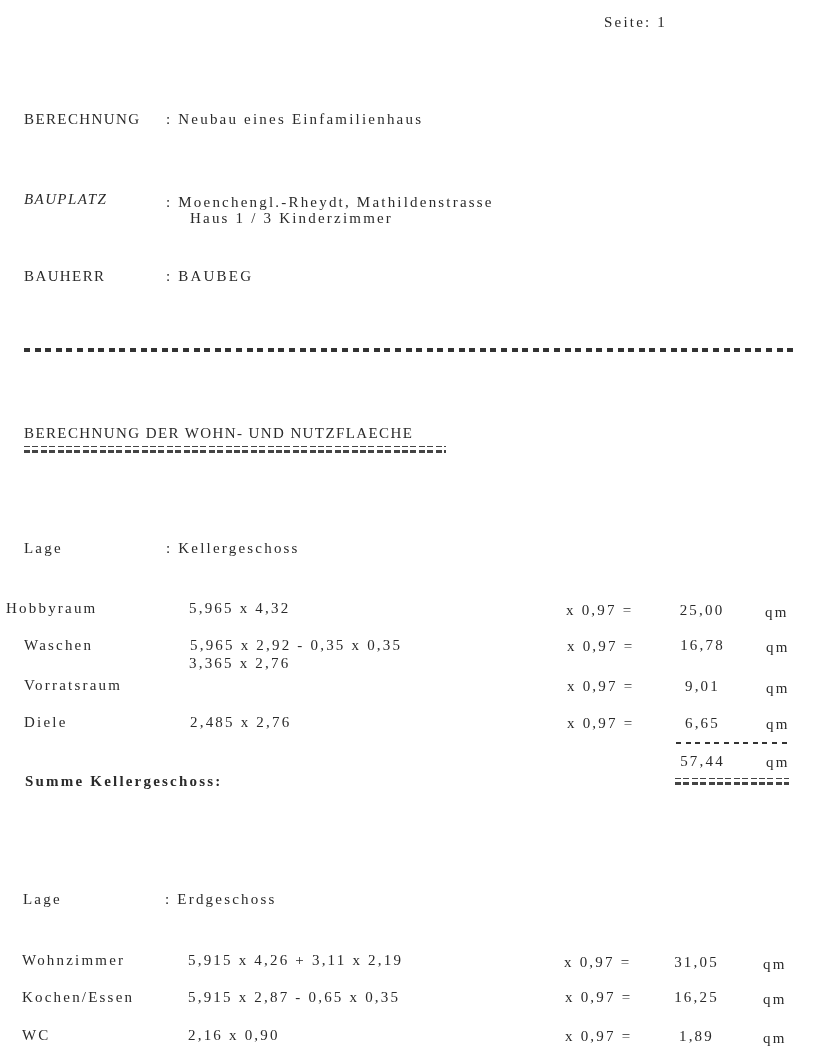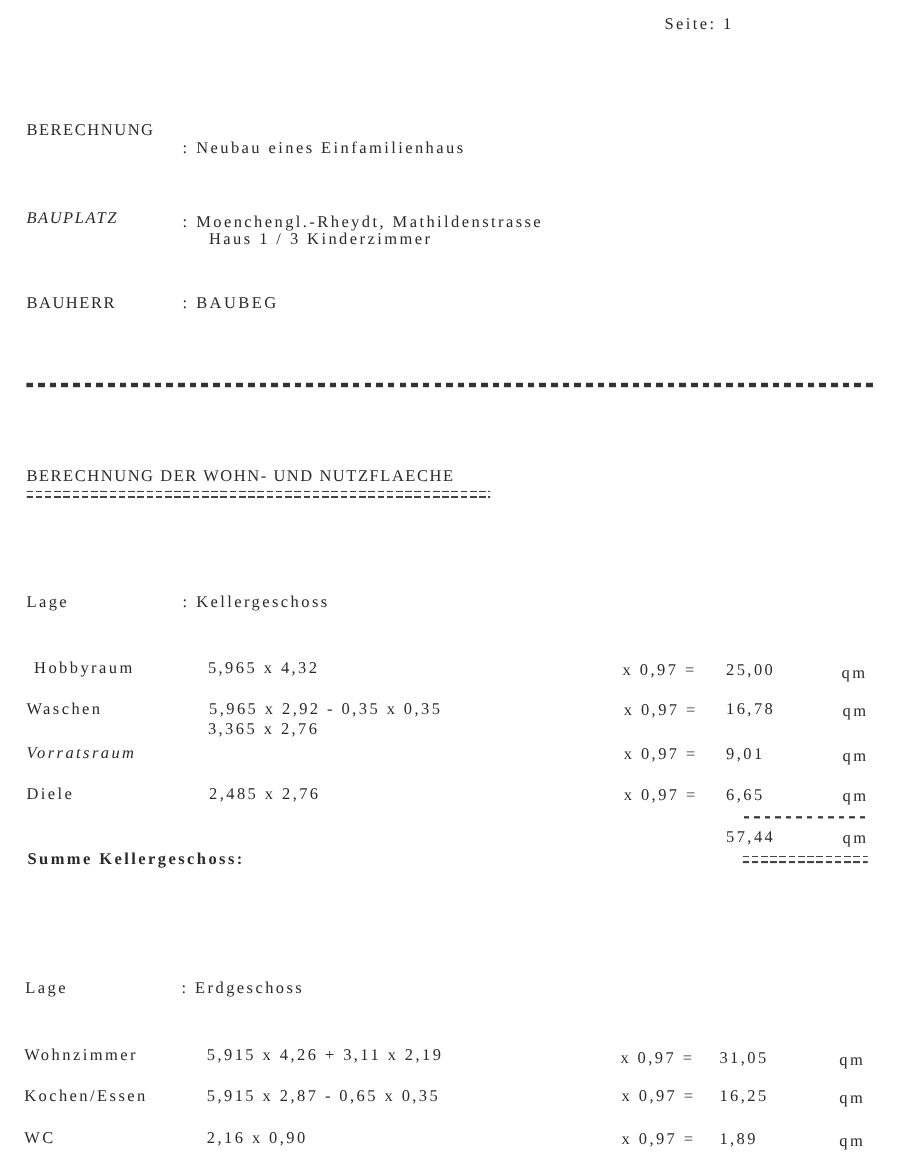--- a/index.html
+++ b/index.html
@@ -13,62 +13,62 @@
     .caps { letter-spacing: 1.4px; }
     .dashes { position: absolute; left: 24px; top: 348px; width: 774px; height: 4px;
       background-image: repeating-linear-gradient(90deg, #333 0 6px, transparent 6px 10.6px); }
     .dbl { position: absolute; height: 7px;
       background-image:
         repeating-linear-gradient(90deg, #444 0 6px, transparent 6px 8.4px);
       -webkit-mask: linear-gradient(#000 0 1.5px, transparent 1.5px 4.5px, #000 4.5px 6px);
       mask: linear-gradient(#000 0 1.5px, transparent 1.5px 4.5px, #000 4.5px 6px); }
     .sdash { position: absolute; height: 2px;
       background-image: repeating-linear-gradient(90deg, #333 0 5px, transparent 5px 9.6px); }
-    .num { text-align: left; }
+    .num { text-align: center; }
   </style>
 </head>
 <body>
 
 <div class="t" style="left:604px; top:13px;">Seite: 1</div>
 
 <div class="t caps" style="left:24px; top:110px;">BERECHNUNG</div>
-<div class="t" style="left:166px; top:110px;margin-top:16px;">: Neubau eines Einfamilienhaus</div>
+<div class="t" style="left:166px; top:110px;">: Neubau eines Einfamilienhaus</div>
 
 <div class="t caps" style="left:24px; top:190px;font-style:italic;">BAUPLATZ</div>
 <div class="t" style="left:166px; top:193px;">: Moenchengl.-Rheydt, Mathildenstrasse</div>
 <div class="t" style="left:190px; top:209px;">Haus 1 / 3 Kinderzimmer</div>
 
 <div class="t caps" style="left:24px; top:267px;">BAUHERR</div>
 <div class="t" style="left:166px; top:267px;">: BAUBEG</div>
 
 <div class="dashes"></div>
 
 <div class="t caps" style="left:24px; top:424px;">BERECHNUNG DER WOHN- UND NUTZFLAECHE</div>
 <div class="dbl" style="left:24px; top:446px; width:422px;"></div>
 
 <div>
   <div class="t" style="left:24px; top:539px;">Lage</div>
   <div class="t" style="left:166px; top:539px;">: Kellergeschoss</div>
 
   <div>
-    <div class="t" style="left:31px; top:599px;">Hobbyraum</div>
+    <div class="t" style="left:6px; top:599px;">Hobbyraum</div>
     <div class="t" style="left:189px; top:599px;">5,965 x 4,32</div>
     <div class="t" style="left:566px; top:601px;">x 0,97 =</div>
     <div class="t num" style="left:660px; width:84px; top:601px;">25,00</div>
     <div class="t" style="left:765px; top:603px;">qm</div>
   </div>
   <div>
     <div class="t" style="left:24px; top:636px;">Waschen</div>
     <div class="t" style="left:190px; top:636px;">5,965 x 2,92 - 0,35 x 0,35</div>
     <div class="t" style="left:567px; top:637px;">x 0,97 =</div>
     <div class="t num" style="left:660px; width:85px; top:636px;">16,78</div>
     <div class="t" style="left:766px; top:638px;">qm</div>
   </div>
   <div>
-    <div class="t" style="left:24px; top:676px;font-style:italic;">Vorratsraum</div>
+    <div class="t" style="left:24px; top:676px;">Vorratsraum</div>
     <div class="t" style="left:189px; top:654px;">3,365 x 2,76</div>
     <div class="t" style="left:567px; top:677px;">x 0,97 =</div>
     <div class="t num" style="left:660px; width:85px; top:677px;">9,01</div>
     <div class="t" style="left:766px; top:679px;">qm</div>
   </div>
   <div>
     <div class="t" style="left:24px; top:713px;">Diele</div>
     <div class="t" style="left:190px; top:713px;">2,485 x 2,76</div>
     <div class="t" style="left:567px; top:714px;">x 0,97 =</div>
     <div class="t num" style="left:660px; width:85px; top:714px;">6,65</div>

